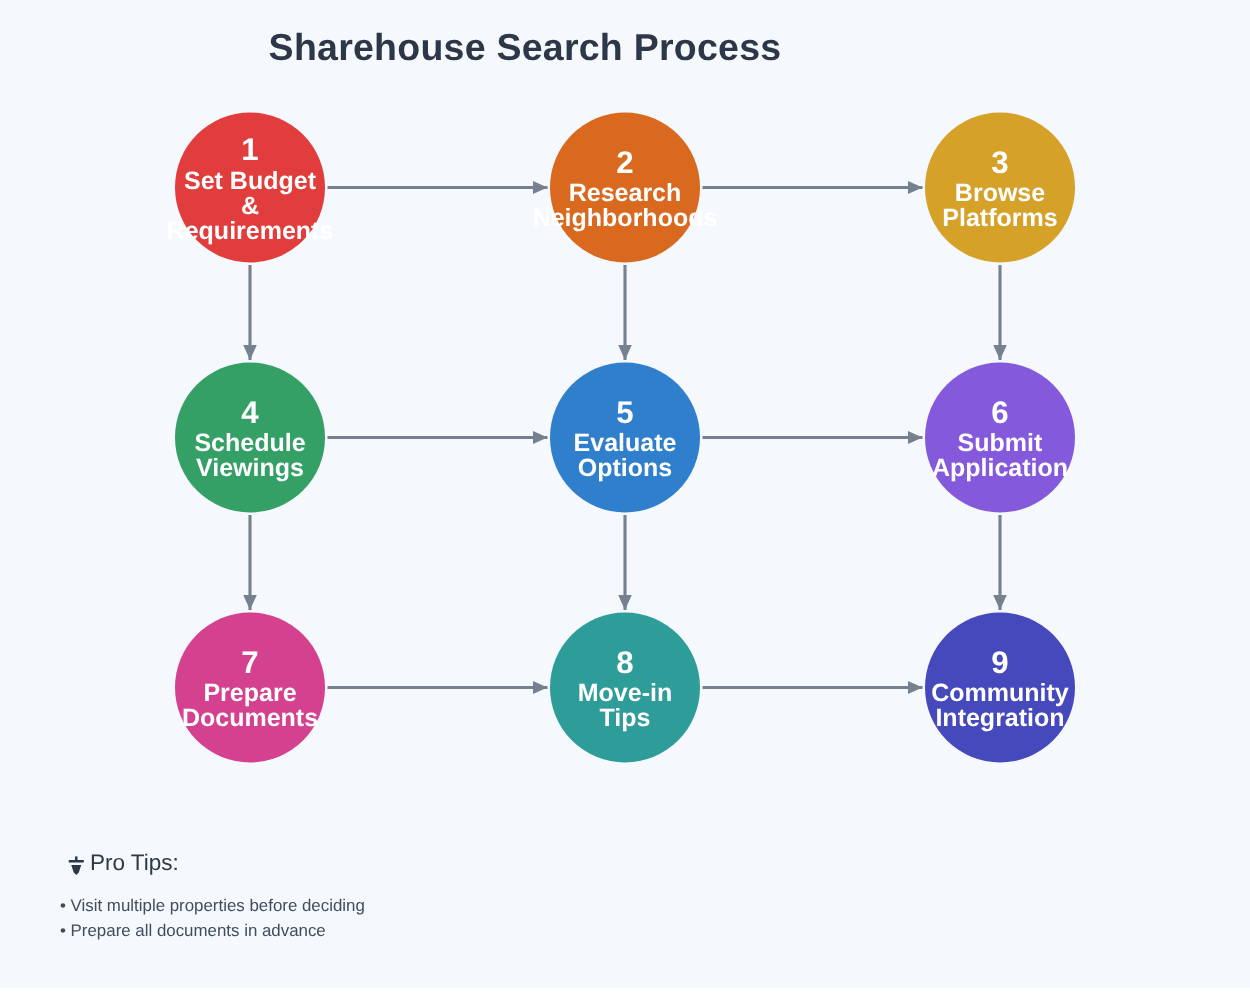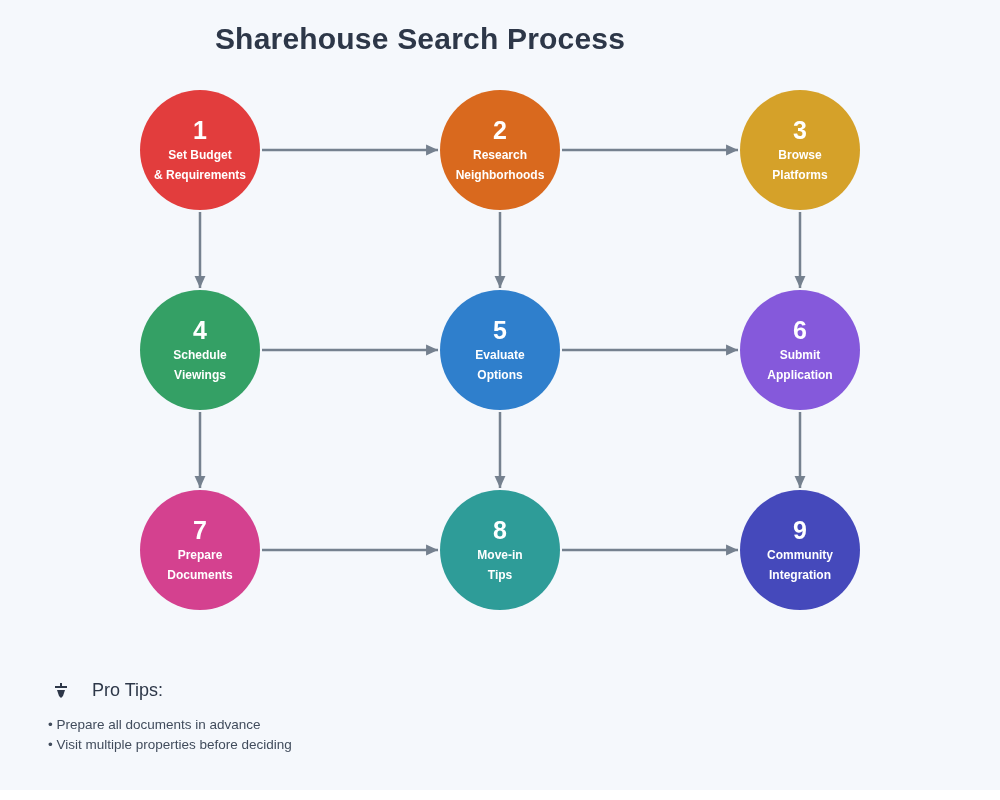--- a/index.html
+++ b/index.html
@@ -18,26 +18,26 @@
     font-size:30px;font-weight:bold;color:#2d3748;
     letter-spacing:.2px;
   }
   svg.arrows{position:absolute;left:0;top:0;width:1000px;height:790px;}
   .step{
     position:absolute;width:120px;height:120px;border-radius:50%;
     display:flex;flex-direction:column;align-items:center;justify-content:center;
     color:#ffffff;text-align:center;
   }
   .step .num{font-size:25px;font-weight:bold;line-height:30px;}
-  .step .lbl{font-size:12px;font-weight:bold;line-height:20px;white-space:pre-line;}
+  .step .lbl{font-size:20px;font-weight:bold;line-height:20px;white-space:pre-line;}
   .c1{left:140px;top:90px;}  .c2{left:440px;top:90px;}  .c3{left:740px;top:90px;}
   .c4{left:140px;top:290px;} .c5{left:440px;top:290px;} .c6{left:740px;top:290px;}
   .c7{left:140px;top:490px;} .c8{left:440px;top:490px;} .c9{left:740px;top:490px;}
   .tips{position:absolute;left:48px;top:680px;width:600px;color:#3f4a59;}
-  .tips-head{display:flex;align-items:center;gap:24px;}
+  .tips-head{display:flex;align-items:flex-end;gap:4px;}
   .bulb-icon{display:inline-flex;width:14px;height:16px;margin-left:6px;}
   .tips-heading{font-size:18px;color:#2d3748;}
   ul.tip-list{list-style:none;margin:14px 0 0 0;padding:0;}
   ul.tip-list li{font-size:13.5px;line-height:20px;color:#414c5c;}
   ul.tip-list li::before{content:"\2022\00a0";}
 </style>
 </head>
 <body>
 
 <div class="canvas">
@@ -115,18 +115,18 @@
       <span class="bulb-icon">
         <svg width="14" height="16" viewBox="0 0 14 16" xmlns="http://www.w3.org/2000/svg">
           <rect x="6" y="0" width="2" height="3" fill="#2d3748"></rect>
           <rect x="1" y="3" width="12" height="2" fill="#2d3748"></rect>
           <path d="M3,7 L11,7 L9,13 L7,15 L5,13 Z" fill="#2d3748"></path>
         </svg>
       </span>
       <span class="tips-heading">Pro Tips:</span>
     </div>
     <ul class="tip-list">
+      <li>Visit multiple properties before deciding</li>
       <li>Prepare all documents in advance</li>
-      <li>Visit multiple properties before deciding</li>
     </ul>
   </div>
 
 </div>
 
 </body></html>

